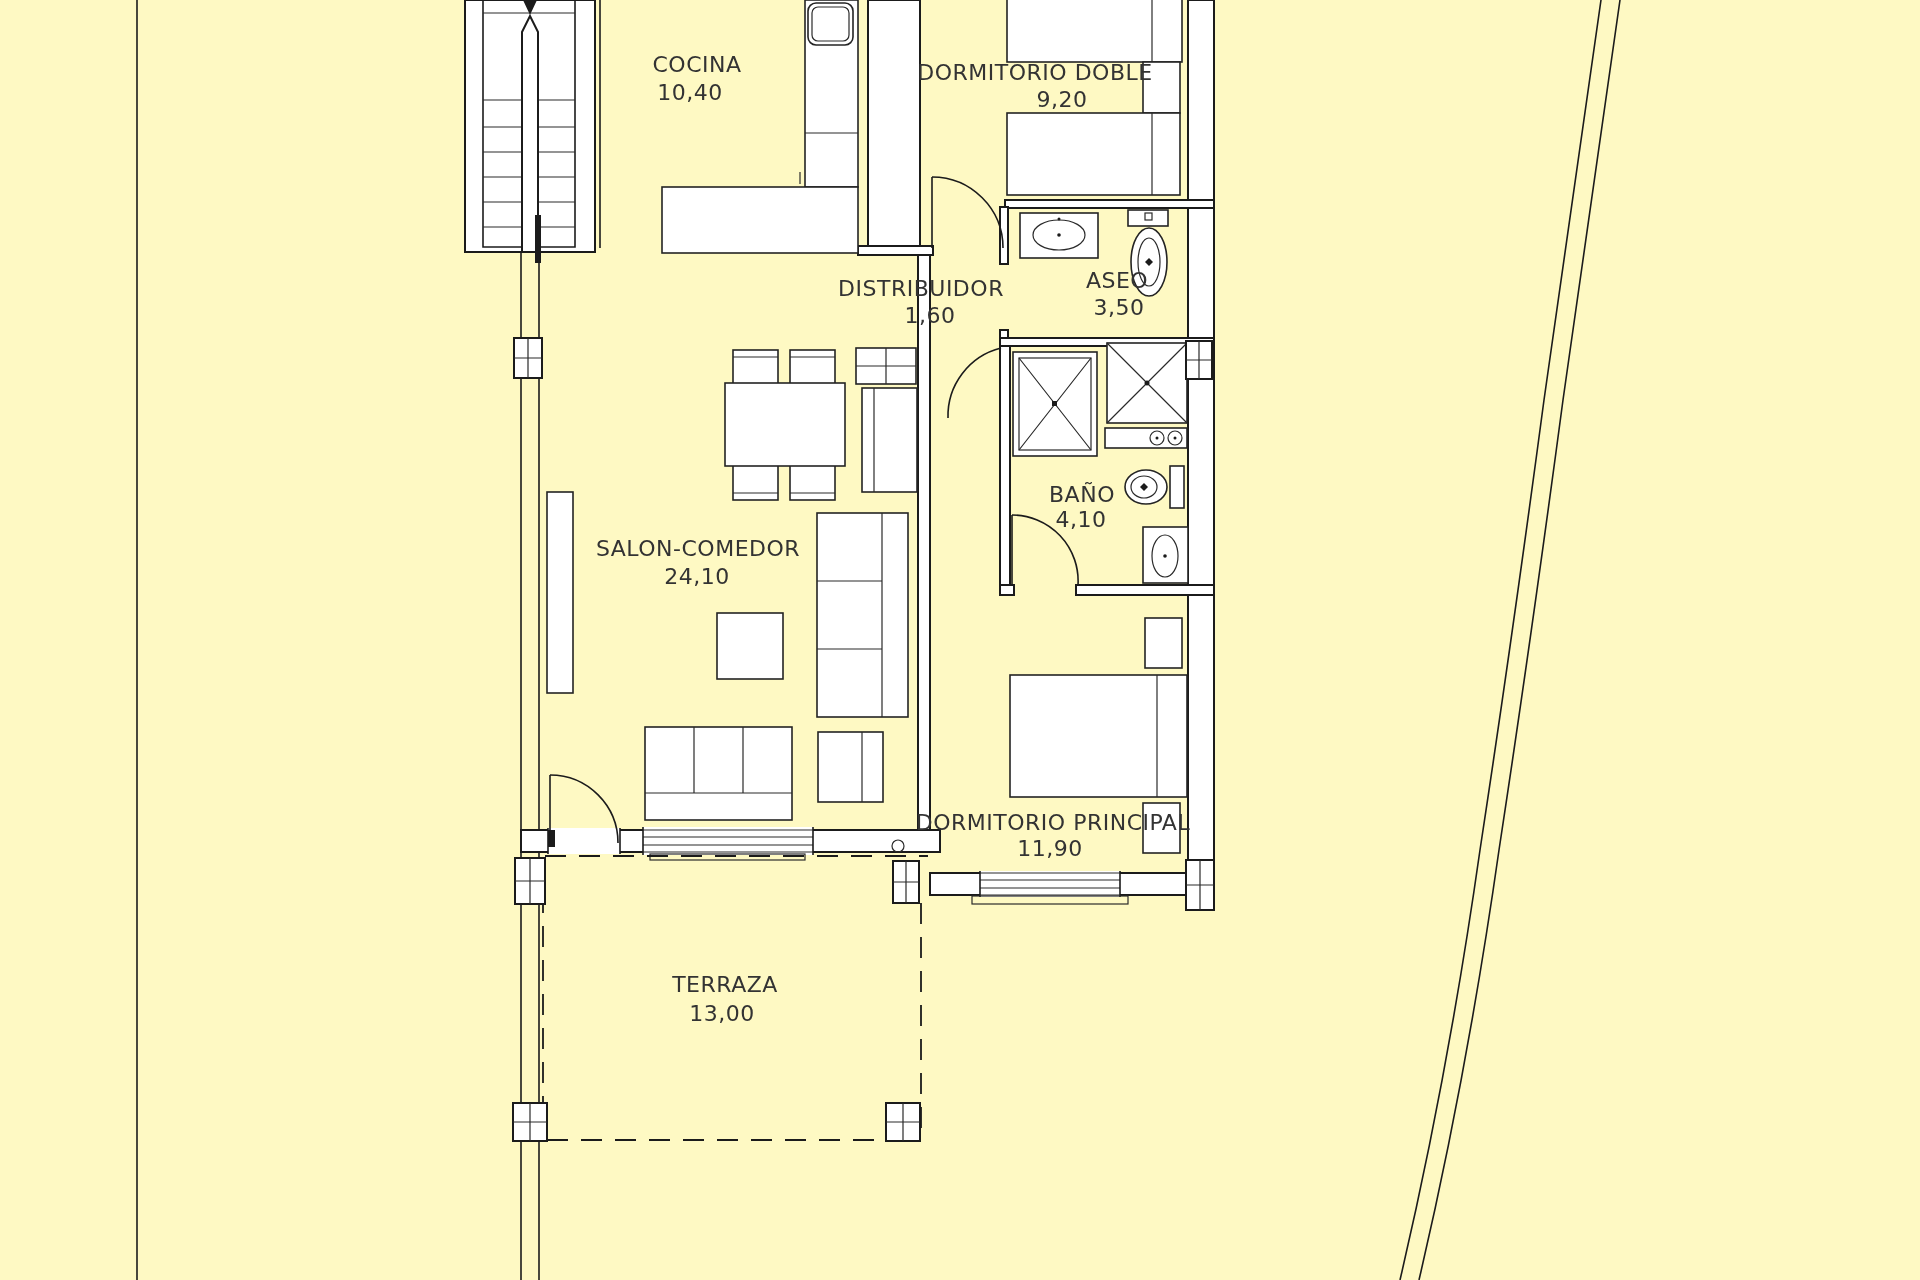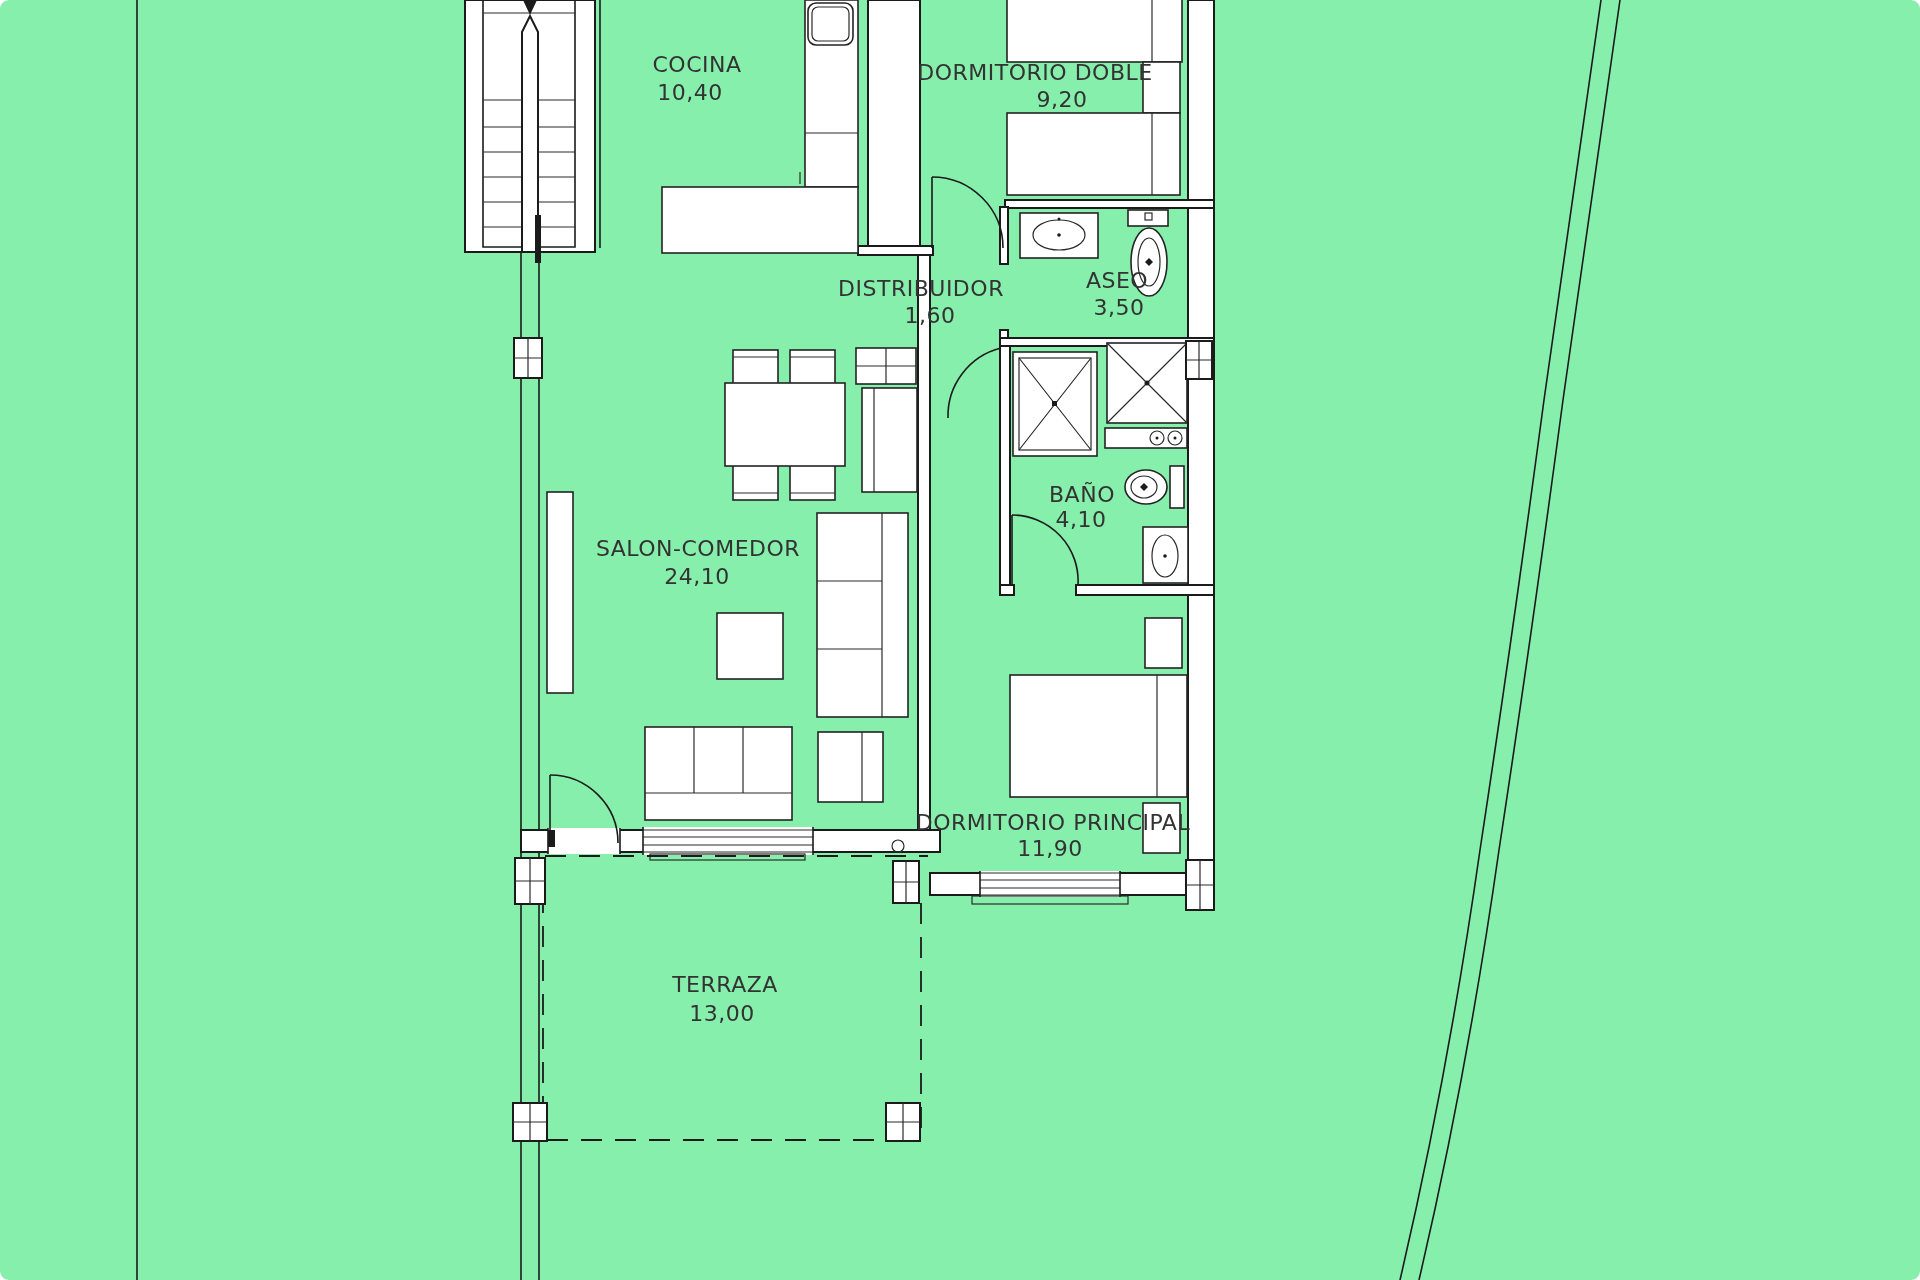--- a/index.html
+++ b/index.html
@@ -1,17 +1,17 @@
 <!DOCTYPE html>
 <html><head>
 <meta charset="utf-8">
 <style>
   html,body{margin:0;padding:0;background:#ffffff;}
-  .stage{position:relative;width:1920px;height:1280px;background:#86efac;overflow:hidden;
-         font-family:"DejaVu Sans",sans-serif;border-radius:9px;}
+  .stage{position:relative;width:1920px;height:1280px;background:#fef9c3;overflow:hidden;
+         font-family:"DejaVu Sans",sans-serif;}
   svg{display:block}
   .w   {fill:#ffffff;stroke:#1b1b1b;stroke-width:2;}
   .ln  {fill:none;stroke:#1b1b1b;stroke-width:1.6;}
   .thin{fill:none;stroke:#2a2a2a;stroke-width:1.2;}
   .furn{fill:#ffffff;stroke:#242424;stroke-width:1.6;}
   .blk {fill:#1b1b1b;stroke:none;}
   .dash{fill:none;stroke:#1b1b1b;stroke-width:1.8;stroke-dasharray:21 13;}
   .punch{fill:#ffffff;stroke:none;}
   .lbl {font-family:"DejaVu Sans",sans-serif;font-size:22px;letter-spacing:0.5px;
         fill:#333333;text-anchor:middle;}

